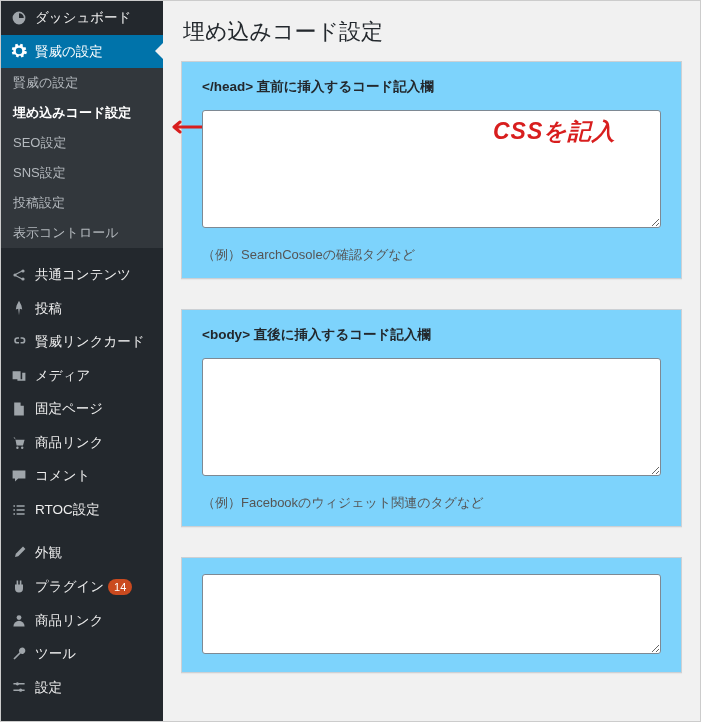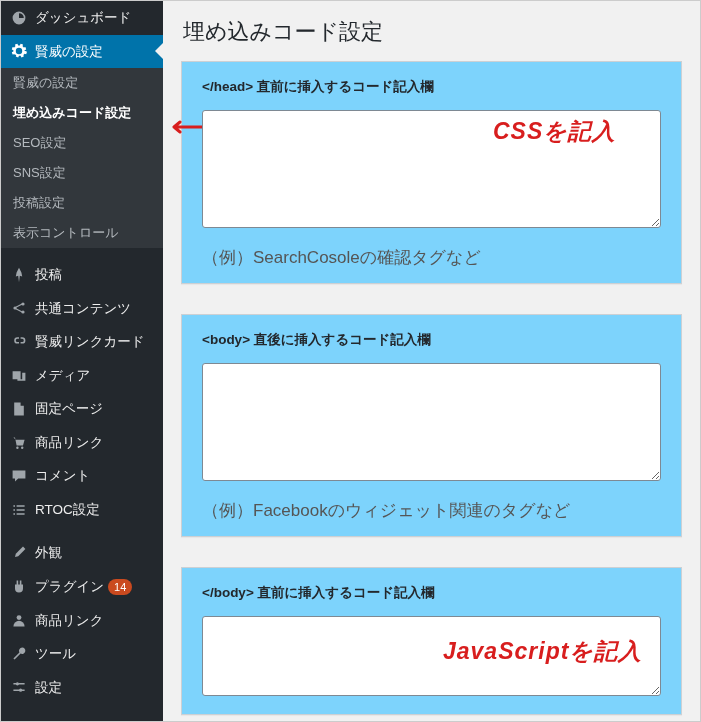--- a/index.html
+++ b/index.html
@@ -21,21 +21,21 @@
   .submenu .sub-item.active { color: #fff; font-weight: 600; }
   .sep { height: 10px; }
   .badge { background: #ca4a1f; color: #fff; border-radius: 8px; font-size: 11px; padding: 1px 6px; margin-left: 4px; display: inline-block; }
 
   
   .main { flex: 1; background: #f1f1f1; padding: 10px 18px 0 18px; overflow: hidden; position: relative; }
   h1.page-title { font-size: 22px; font-weight: 400; color: #23282d; margin: 6px 0 14px 2px; }
   .card { background: #7dd3fc; border: 1px solid #ccd0d4; box-shadow: 0 1px 1px rgba(0,0,0,.04); margin-bottom: 30px; padding: 16px 20px 14px 20px; position: relative; }
   .card-label { font-size: 13.5px; font-weight: 600; color: #23282d; margin-bottom: 14px; }
   textarea.code { width: 100%; height: 118px; border: 1px solid #7e8993; border-radius: 3px; padding: 6px 8px; font-size: 13px; resize: vertical; background: #fff; }
-  .example { color: #555; font-size: 17px; margin-top: 14px; }
+  .example { color: #555; font-size: 13px; margin-top: 14px; }
 
   .overlay { position: absolute; font-weight: 900; font-size: 23px; color: #d81e1e; letter-spacing: 1px; pointer-events: none; font-style: italic; }
   .overlay1 { top: 115px; left: 330px; }
   .overlay2 { top: 635px; left: 280px; }
 
   .arrow { position: absolute; top: 120px; left: 168px; color: #d81e1e; pointer-events: none; }
 
   svg { display: block; }
 </style>
 </head>
@@ -69,41 +69,41 @@
       <div class="sub-item">SNS設定</div>
       <div class="sub-item">投稿設定</div>
       <div class="sub-item">表示コントロール</div>
     </div>
 
     <div class="sep"></div>
 
     <div class="menu-item">
       <span class="icon">
         <svg width="16" height="16" viewBox="0 0 20 20" fill="currentColor">
-            <path d="M10 1l3 6 1 5-3-1-1 8-1-8-3 1 1-5z"></path>
-          </svg>
-      </span>
-      <span>投稿</span>
-    </div>
-
-    <div class="menu-item">
-      <span class="icon">
-        <svg width="16" height="16" viewBox="0 0 20 20" fill="currentColor">
             <circle cx="5" cy="10" r="2"></circle>
             <circle cx="15" cy="5" r="2"></circle>
             <circle cx="15" cy="15" r="2"></circle>
             <path d="M6 9l8-4M6 11l8 4" stroke="currentColor" stroke-width="1.5"></path>
           </svg>
       </span>
       <span>共通コンテンツ</span>
     </div>
 
     <div class="menu-item">
       <span class="icon">
         <svg width="16" height="16" viewBox="0 0 20 20" fill="currentColor">
+            <path d="M10 1l3 6 1 5-3-1-1 8-1-8-3 1 1-5z"></path>
+          </svg>
+      </span>
+      <span>投稿</span>
+    </div>
+
+    <div class="menu-item">
+      <span class="icon">
+        <svg width="16" height="16" viewBox="0 0 20 20" fill="currentColor">
             <path d="M8 12a4 4 0 010-8h2v2H8a2 2 0 000 4h2v2H8zm4-8h2a4 4 0 010 8h-2v-2h2a2 2 0 000-4h-2V4z"></path>
           </svg>
       </span>
       <span>賢威リンクカード</span>
     </div>
 
     <div class="menu-item">
       <span class="icon">
         <svg width="16" height="16" viewBox="0 0 20 20" fill="currentColor">
             <path d="M2 4h10v10H2zM14 6h4v10H8v-2h6z"></path>
@@ -212,26 +212,24 @@
       <div class="example">（例）SearchCosoleの確認タグなど</div>
     </div>
 
     <div class="card">
       <div class="card-label">&lt;body&gt; 直後に挿入するコード記入欄</div>
       <textarea class="code" style=""></textarea>
       <div class="example">（例）Facebookのウィジェット関連のタグなど</div>
     </div>
 
     <div class="card">
-      <div class="card-label">&lt;/body&gt; 直前に挿入するコード記入欄</div>
       <textarea class="code" style="height: 80px;"></textarea>
     </div>
 
     <div class="overlay overlay1">CSSを記入</div>
-    <div class="overlay overlay2">JavaScriptを記入</div>
   </div>
 </div>
 
 <div class="arrow">
   <svg width="34" height="14" viewBox="0 0 34 14">
       <path d="M34 7H6M6 7l6-5M6 7l6 5" stroke="#d81e1e" stroke-width="3" fill="none" stroke-linecap="round"></path>
     </svg>
 </div>
 
 </body></html>

